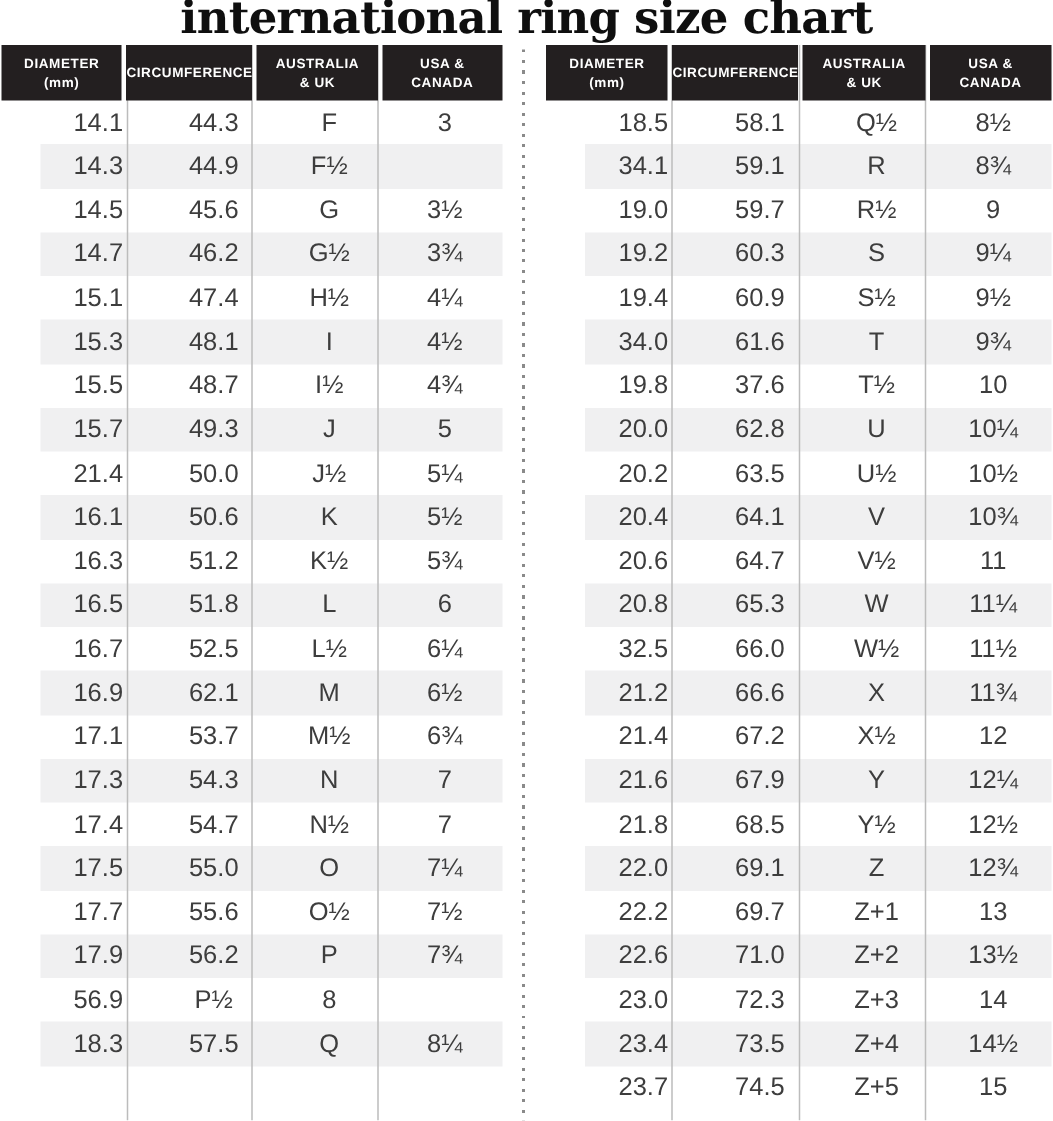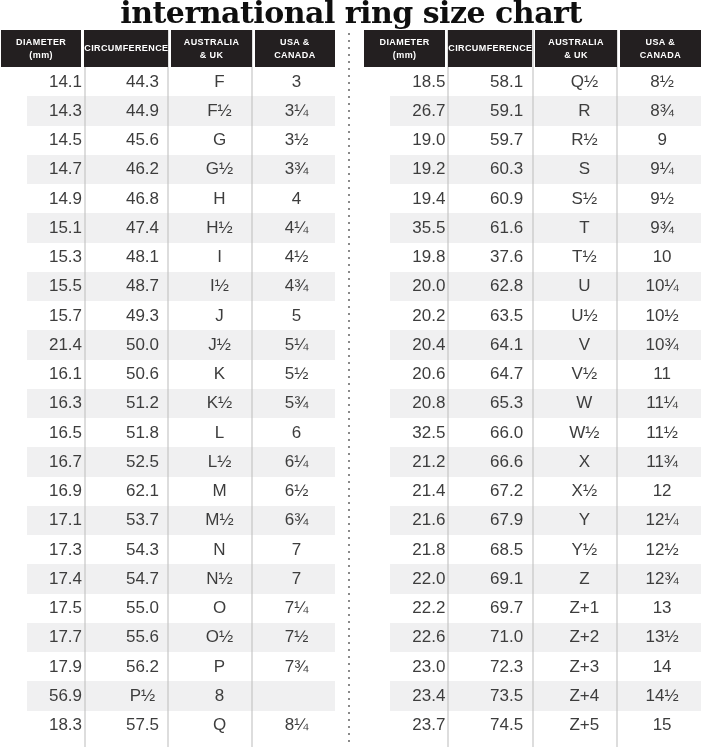--- a/index.html
+++ b/index.html
@@ -116,39 +116,32 @@
         <div class="tr">
           <div class="td">14.1</div>
           <div class="td">44.3</div>
           <div class="td">F</div>
           <div class="td">3</div>
         </div>
         <div class="tr">
           <div class="td">14.3</div>
           <div class="td">44.9</div>
           <div class="td">F½</div>
-          <div class="td">3¼</div>
         </div>
         <div class="tr">
           <div class="td">14.5</div>
           <div class="td">45.6</div>
           <div class="td">G</div>
           <div class="td">3½</div>
         </div>
         <div class="tr">
           <div class="td">14.7</div>
           <div class="td">46.2</div>
           <div class="td">G½</div>
           <div class="td">3¾</div>
-        </div>
-        <div class="tr">
-          <div class="td">14.9</div>
-          <div class="td">46.8</div>
-          <div class="td">H</div>
-          <div class="td">4</div>
         </div>
         <div class="tr">
           <div class="td">15.1</div>
           <div class="td">47.4</div>
           <div class="td">H½</div>
           <div class="td">4¼</div>
         </div>
         <div class="tr">
           <div class="td">15.3</div>
           <div class="td">48.1</div>
@@ -277,21 +270,21 @@
         </div>
       </div>
       <div class="tbody">
         <div class="tr">
           <div class="td">18.5</div>
           <div class="td">58.1</div>
           <div class="td">Q½</div>
           <div class="td">8½</div>
         </div>
         <div class="tr">
-          <div class="td">26.7</div>
+          <div class="td">34.1</div>
           <div class="td">59.1</div>
           <div class="td">R</div>
           <div class="td">8¾</div>
         </div>
         <div class="tr">
           <div class="td">19.0</div>
           <div class="td">59.7</div>
           <div class="td">R½</div>
           <div class="td">9</div>
         </div>
@@ -301,21 +294,21 @@
           <div class="td">S</div>
           <div class="td">9¼</div>
         </div>
         <div class="tr">
           <div class="td">19.4</div>
           <div class="td">60.9</div>
           <div class="td">S½</div>
           <div class="td">9½</div>
         </div>
         <div class="tr">
-          <div class="td">35.5</div>
+          <div class="td">34.0</div>
           <div class="td">61.6</div>
           <div class="td">T</div>
           <div class="td">9¾</div>
         </div>
         <div class="tr">
           <div class="td">19.8</div>
           <div class="td">37.6</div>
           <div class="td">T½</div>
           <div class="td">10</div>
         </div>

